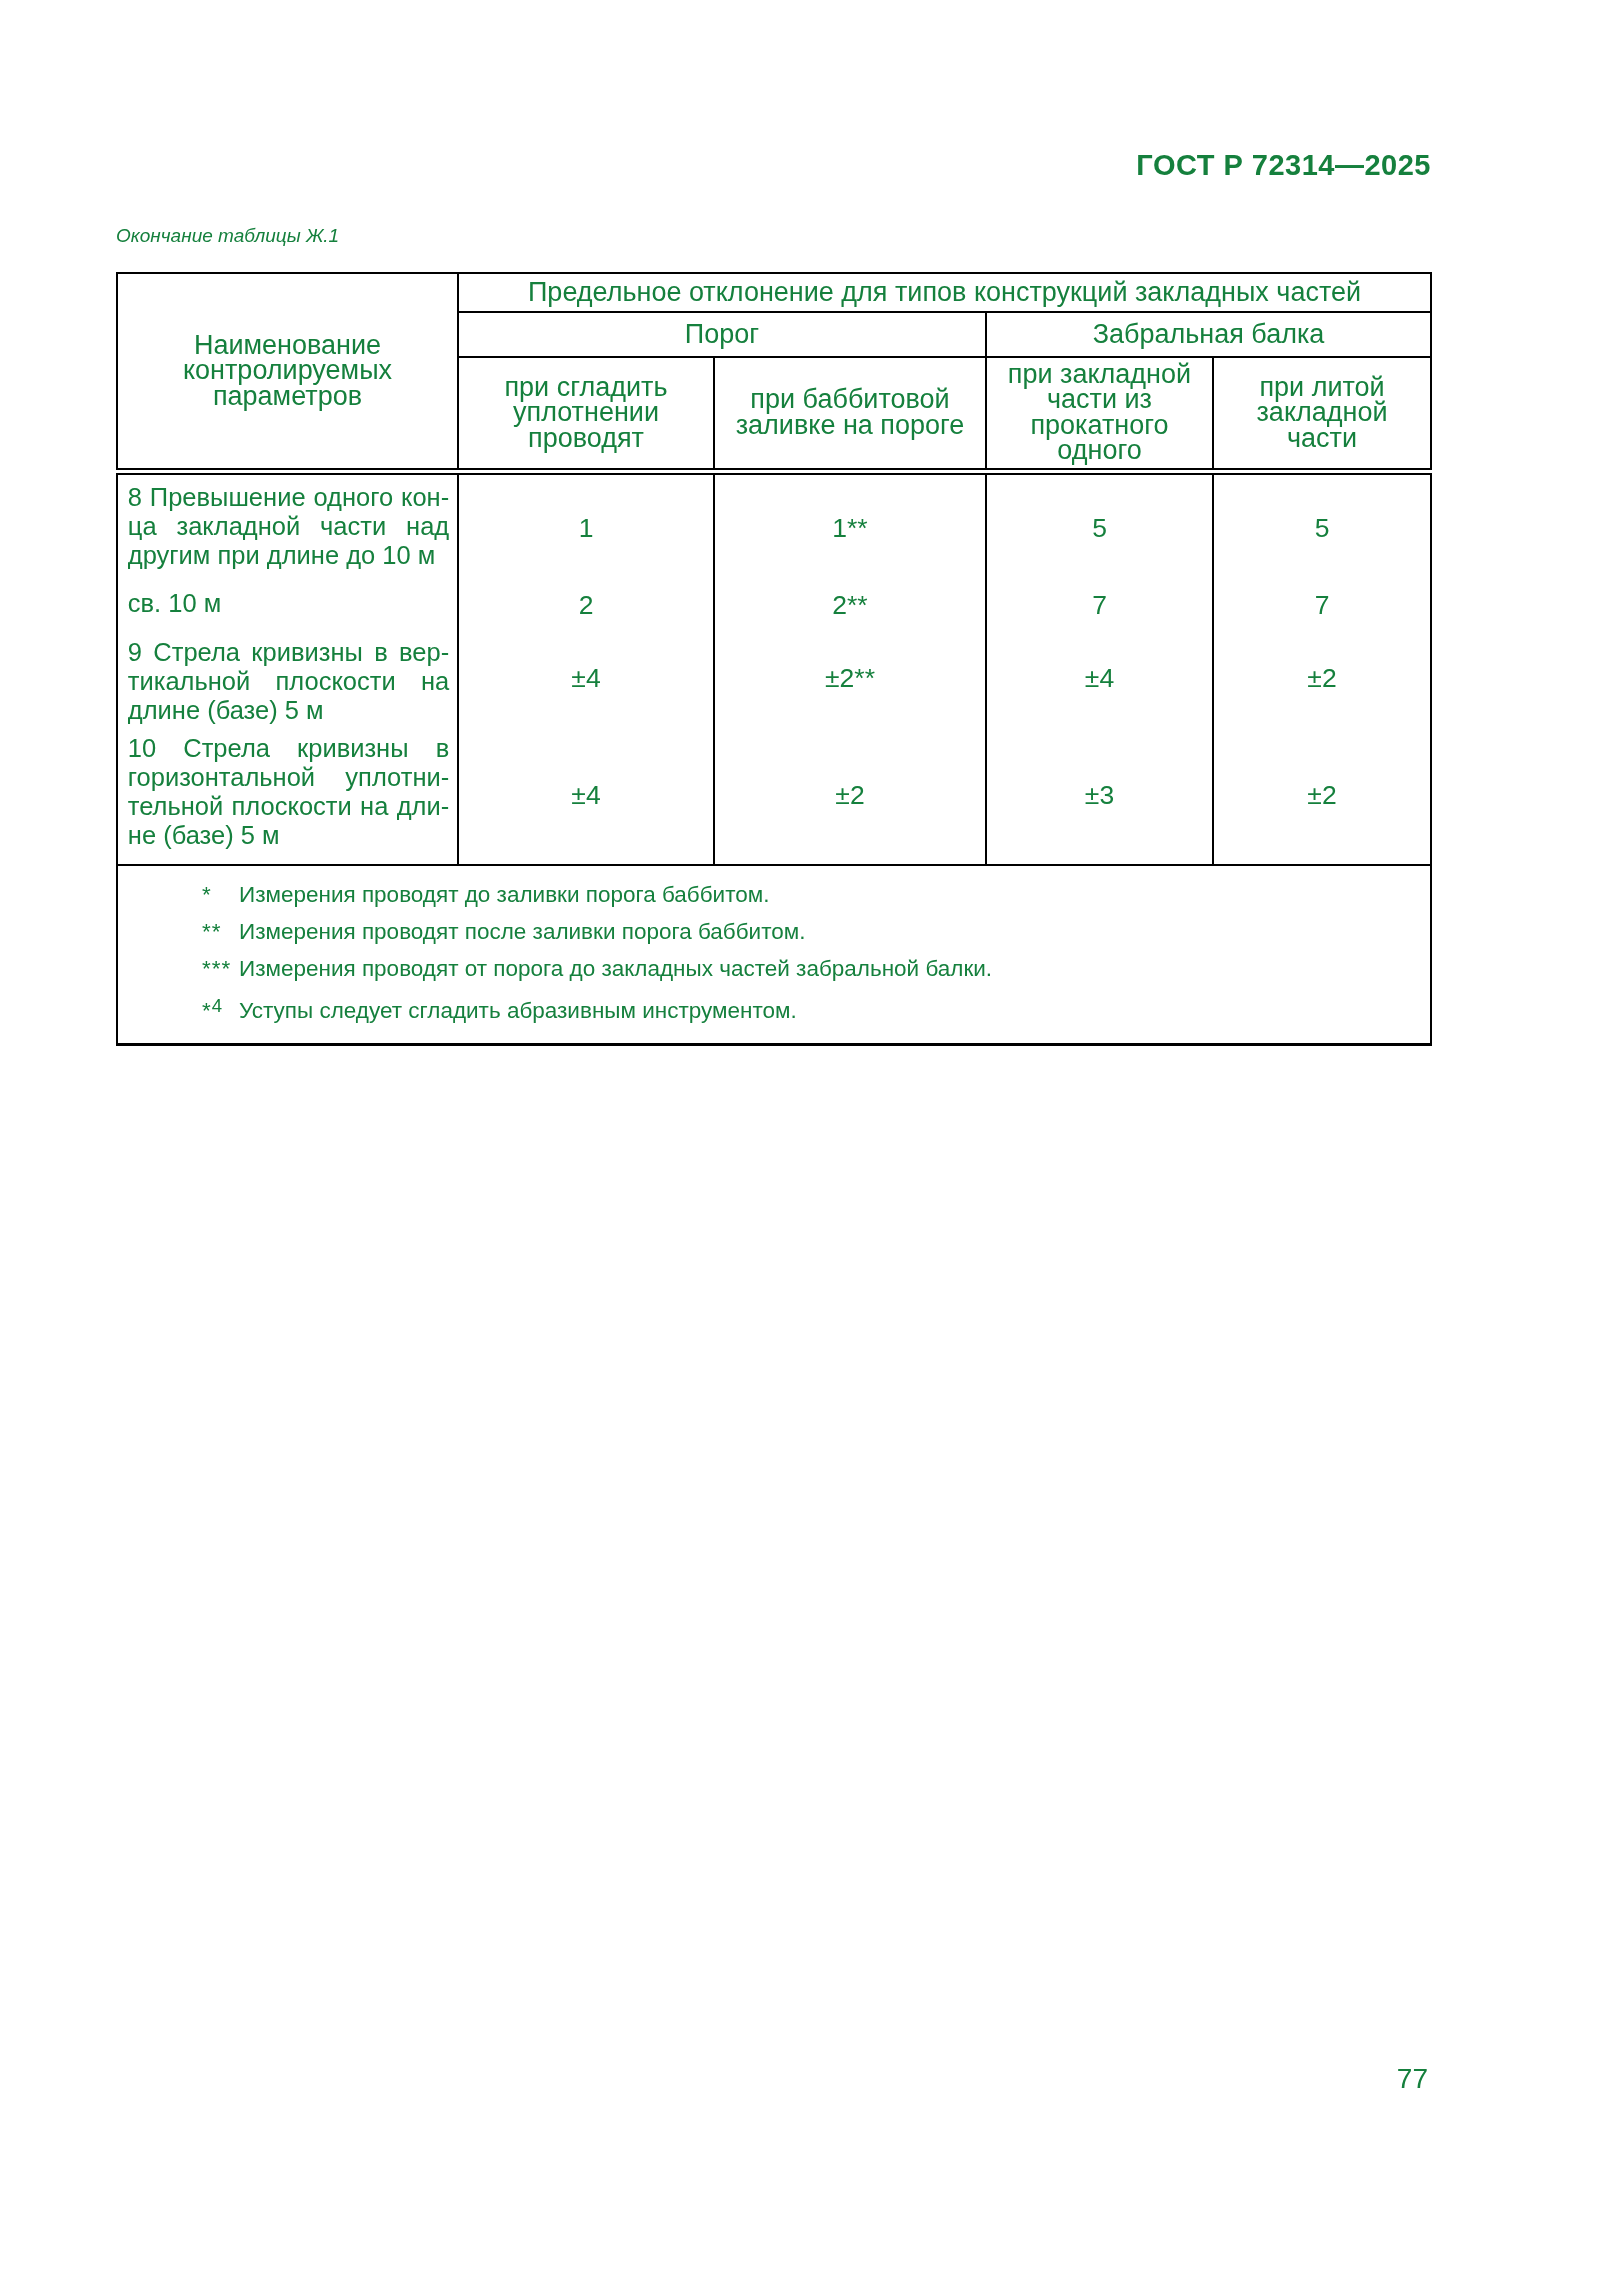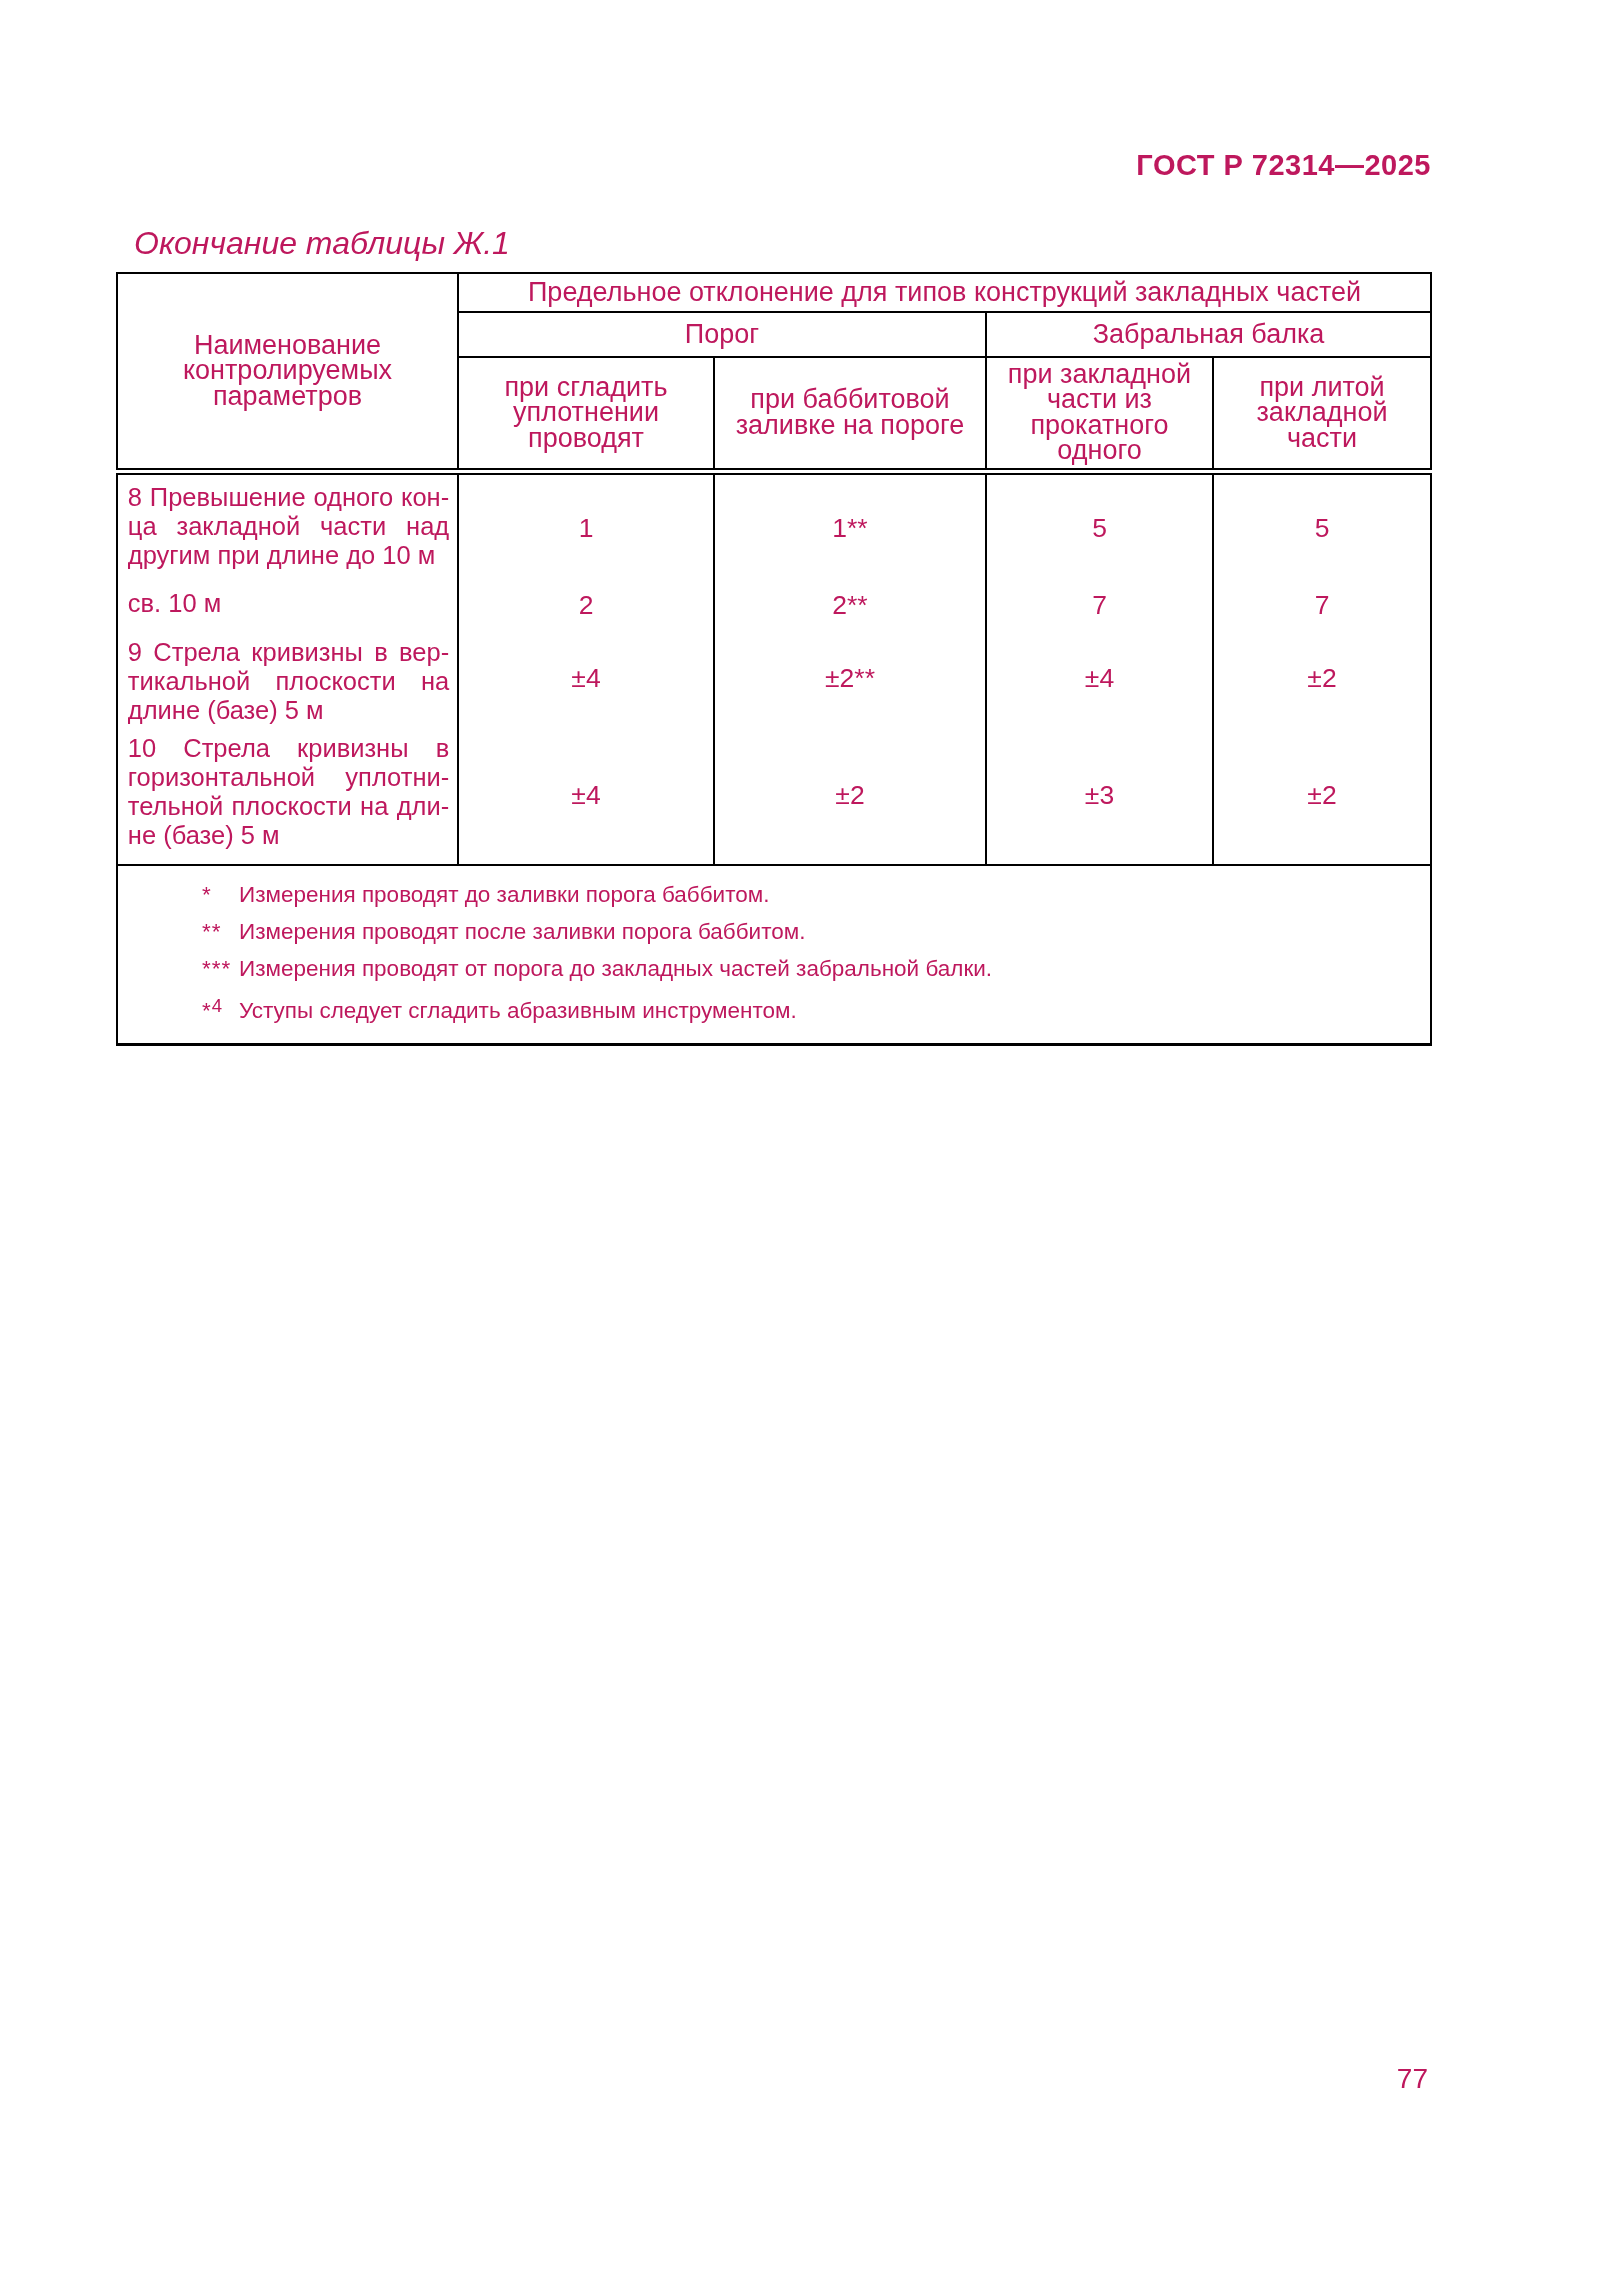--- a/index.html
+++ b/index.html
@@ -2,37 +2,37 @@
 <html><head>
 <meta charset="utf-8">
 <style>
   * { margin: 0; padding: 0; box-sizing: border-box; }
   html, body { background: #e8e8e8; }
   .page {
     position: relative;
     width: 1621px;
     height: 2293px;
     background: #ffffff;
-    color: #be185d;
+    color: #15803d;
     font-family: "Liberation Sans", sans-serif;
     overflow: hidden;
   }
   .gost-header {
     position: absolute;
     top: 149px;
     right: 190px;
     font-size: 29px;
     font-weight: bold;
     letter-spacing: 0.5px;
   }
   .table-caption {
     position: absolute;
     top: 225px;
-    left: 134px;
-    font-size: 32px;
+    left: 116px;
+    font-size: 19px;
     font-style: italic;
   }
   table.gost-table {
     position: absolute;
     top: 272px;
     left: 116px;
     width: 1314px;
     border-collapse: collapse;
     table-layout: fixed;
     border: 2.9px solid #000;

